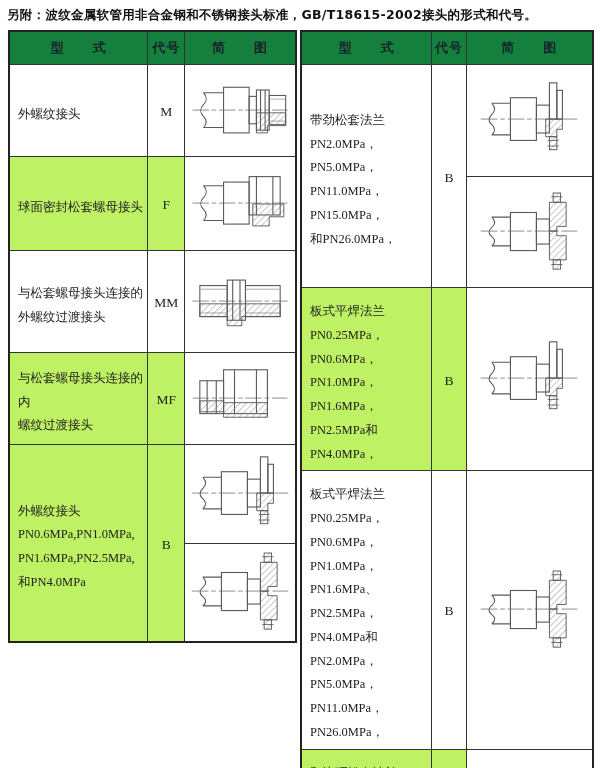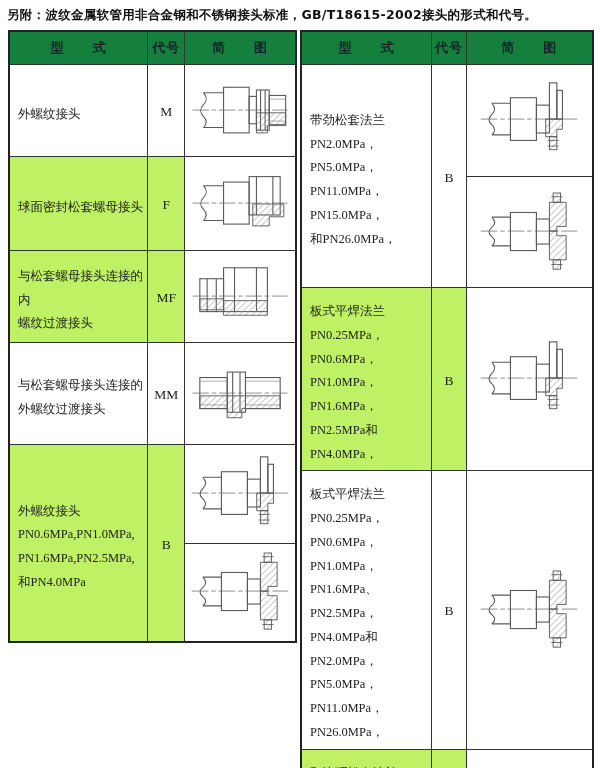--- a/index.html
+++ b/index.html
@@ -109,49 +109,20 @@
   <rect x="66" y="16" width="34" height="42"></rect>
   <path d="M74 16 V58 M92 16 V58"></path>
  </g>
  <path d="M70 46 H104 V60 H88 V70 H70 Z" fill="url(#ht2)" stroke="#5a5a5a" stroke-width="1"></path>
  <line x1="4" y1="45" x2="108" y2="45" stroke="#666" stroke-width="0.8" stroke-dasharray="18 3 5 3"></line>
 </svg>
 </div>
             </div>
           </td>
     </tr>
-    <tr style="height:92px">
-      <td class="type-cell hl">
-            <div class="type-text">与松套螺母接头连接的内
-螺纹过渡接头</div>
-          </td>
-      <td class="code-cell hl"><span class="code-text">MF</span></td>
-      <td class="diag-cell">
-            <div class="diag-stack">
-              <div class="diag">
-<svg width="104" height="84" viewBox="0 0 112 92">
- <defs>
-                    <pattern id="ht4" width="5" height="5" patternUnits="userSpaceOnUse" patternTransform="rotate(45)">
-                      <line x1="0" y1="0" x2="0" y2="5" stroke="#8a8a8a" stroke-width="1"></line>
-                    </pattern>
-                  </defs>
- <g stroke="#5a5a5a" fill="none" stroke-width="1.2">
-  <rect x="12" y="26" width="26" height="36"></rect>
-  <path d="M20 26 V62 M30 26 V62"></path>
-  <rect x="38" y="14" width="48" height="48"></rect>
-  <path d="M50 14 V62 M74 14 V62"></path>
- </g>
- <path d="M12 48 H38 V60 H12 Z" fill="url(#ht4)" stroke="#5a5a5a" stroke-width="1"></path>
- <path d="M38 50 H86 V66 H38 Z" fill="url(#ht4)" stroke="#5a5a5a" stroke-width="1"></path>
- <line x1="4" y1="45" x2="108" y2="45" stroke="#666" stroke-width="0.8" stroke-dasharray="18 3 5 3"></line>
-</svg>
-</div>
-            </div>
-          </td>
-    </tr>
     <tr style="height:102px">
       <td class="type-cell">
             <div class="type-text">与松套螺母接头连接的
 外螺纹过渡接头</div>
           </td>
       <td class="code-cell"><span class="code-text">MM</span></td>
       <td class="diag-cell">
             <div class="diag-stack">
               <div class="diag">
 <svg width="104" height="84" viewBox="0 0 112 92">
@@ -162,20 +133,49 @@
                   </defs>
  <g stroke="#5a5a5a" fill="none" stroke-width="1.2">
   <rect x="12" y="28" width="30" height="34"></rect>
   <path d="M12 32 H42 M12 58 H42" stroke="#9a9a9a" stroke-width="0.9"></path>
   <rect x="42" y="22" width="20" height="44"></rect>
   <path d="M48 22 V66 M56 22 V66"></path>
   <rect x="62" y="28" width="38" height="34"></rect>
   <path d="M62 32 H100 M62 58 H100" stroke="#9a9a9a" stroke-width="0.9"></path>
  </g>
  <path d="M12 48 H100 V62 H58 V72 H42 V62 H12 Z" fill="url(#ht3)" stroke="#5a5a5a" stroke-width="1"></path>
+ <line x1="4" y1="45" x2="108" y2="45" stroke="#666" stroke-width="0.8" stroke-dasharray="18 3 5 3"></line>
+</svg>
+</div>
+            </div>
+          </td>
+    </tr>
+    <tr style="height:92px">
+      <td class="type-cell hl">
+            <div class="type-text">与松套螺母接头连接的内
+螺纹过渡接头</div>
+          </td>
+      <td class="code-cell hl"><span class="code-text">MF</span></td>
+      <td class="diag-cell">
+            <div class="diag-stack">
+              <div class="diag">
+<svg width="104" height="84" viewBox="0 0 112 92">
+ <defs>
+                    <pattern id="ht4" width="5" height="5" patternUnits="userSpaceOnUse" patternTransform="rotate(45)">
+                      <line x1="0" y1="0" x2="0" y2="5" stroke="#8a8a8a" stroke-width="1"></line>
+                    </pattern>
+                  </defs>
+ <g stroke="#5a5a5a" fill="none" stroke-width="1.2">
+  <rect x="12" y="26" width="26" height="36"></rect>
+  <path d="M20 26 V62 M30 26 V62"></path>
+  <rect x="38" y="14" width="48" height="48"></rect>
+  <path d="M50 14 V62 M74 14 V62"></path>
+ </g>
+ <path d="M12 48 H38 V60 H12 Z" fill="url(#ht4)" stroke="#5a5a5a" stroke-width="1"></path>
+ <path d="M38 50 H86 V66 H38 Z" fill="url(#ht4)" stroke="#5a5a5a" stroke-width="1"></path>
  <line x1="4" y1="45" x2="108" y2="45" stroke="#666" stroke-width="0.8" stroke-dasharray="18 3 5 3"></line>
 </svg>
 </div>
             </div>
           </td>
     </tr>
     <tr style="height:196px">
       <td class="type-cell hl">
             <div class="type-text">外螺纹接头
 PN0.6MPa,PN1.0MPa,

